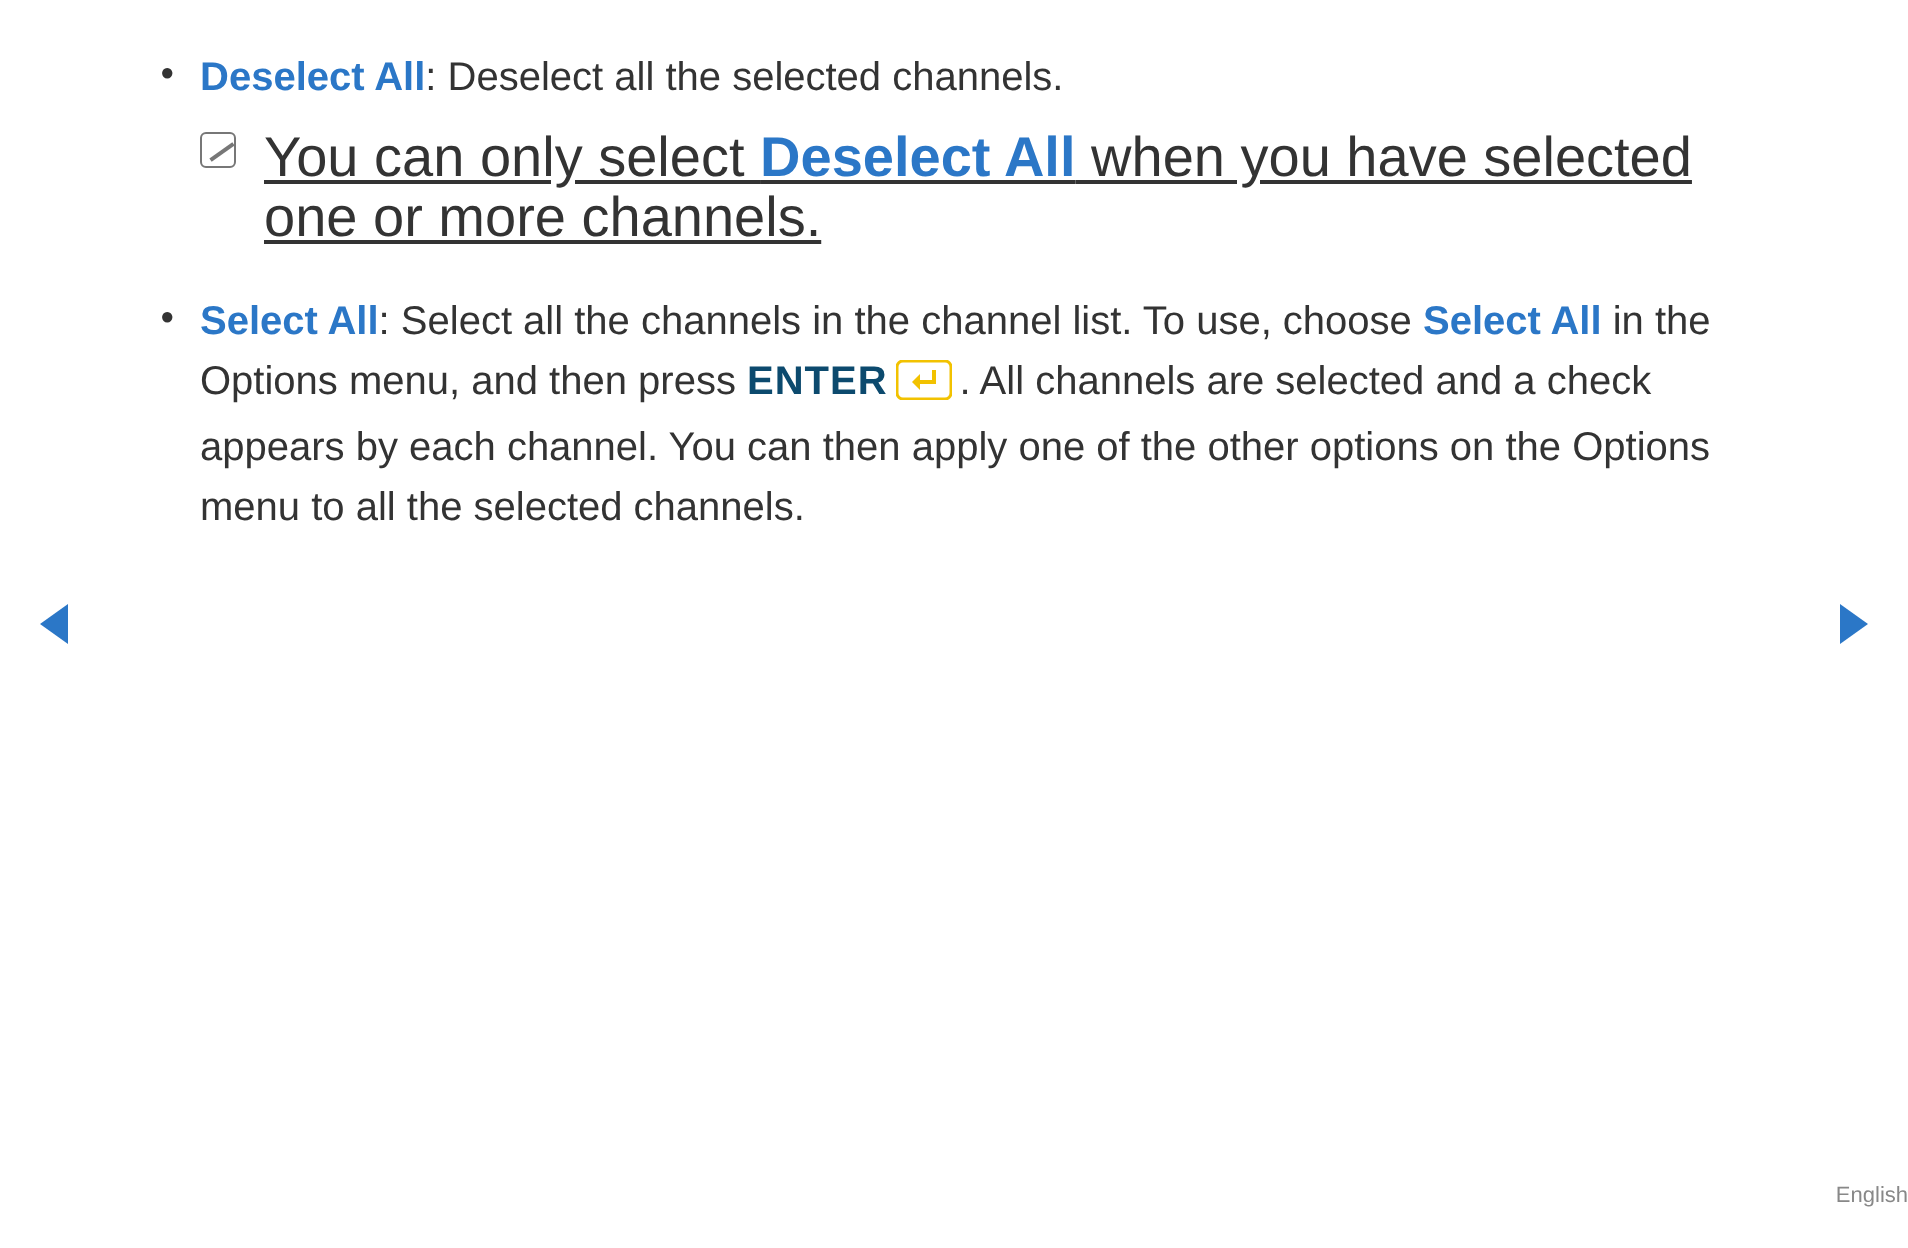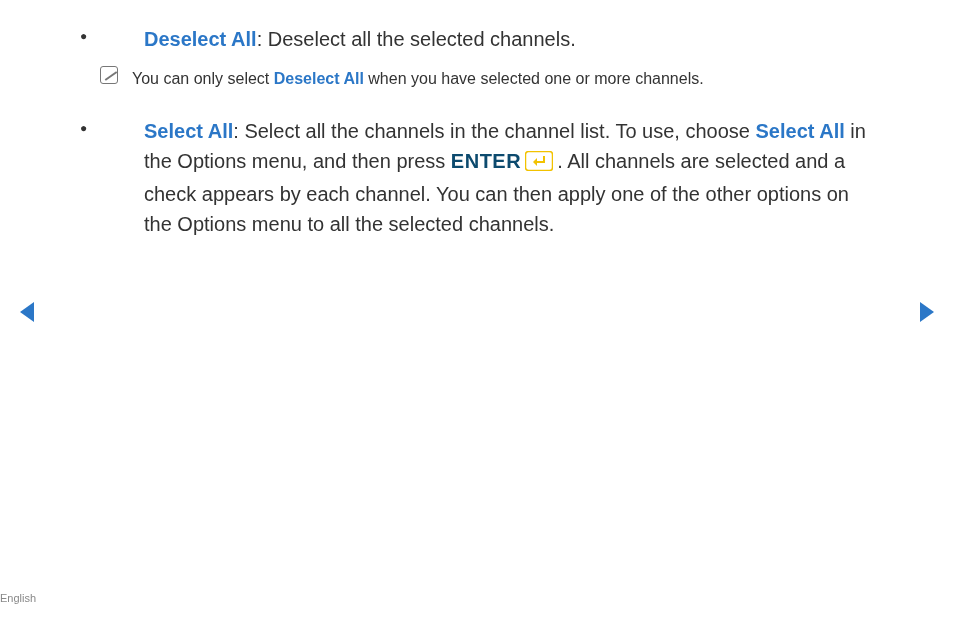--- a/index.html
+++ b/index.html
@@ -2,32 +2,32 @@
 <html><head>
 <meta charset="utf-8">
 <style>
   * { box-sizing: border-box; margin: 0; padding: 0; }
   html, body { width: 954px; height: 624px; background: #fff; font-family: Arial, Helvetica, sans-serif; color: #333; }
   .page { position: relative; width: 954px; height: 624px; }
   .content { padding: 24px 80px 0 80px; }
   ul.outer-list { list-style: none; }
   ul.outer-list > li { position: relative; padding-left: 20px; margin-bottom: 22px; }
   ul.outer-list > li::before { content: "●"; position: absolute; left: 0; top: 5px; color: #333; font-size: 12px; }
-  .line { font-size: 20px; line-height: 30px; color: #333; margin-left: 44px; }
+  .line { font-size: 20px; line-height: 30px; color: #333; }
   .blue-bold { color: #2B77C7; font-weight: bold; }
   .note-row { display: flex; align-items: flex-start; margin-top: 10px; padding-left: 0; }
   .note-icon { flex: 0 0 auto; margin-right: 14px; margin-top: 2px; }
-  .note-text { font-size: 16px; line-height: 30px; color: #333; }
+  .note-text { font-size: 28px; line-height: 30px; color: #333; text-decoration: underline; }
   .enter-label { color: #0c4a6e; font-weight: bold; letter-spacing: 0.5px; }
   .enter-icon { display: inline-block; vertical-align: -3px; margin: 0 4px; }
   .nav-left, .nav-right { position: absolute; top: 300px; }
   .nav-left { left: 18px; }
   .nav-right { right: 18px; }
   .nav-tri { cursor: pointer; }
-  .footer { position: absolute; bottom: 20px; left: 0; right: 0; text-align: left; font-size: 11px; color: #888; }
+  .footer { position: absolute; bottom: 20px; left: 0; right: 0; text-align: right; font-size: 11px; color: #888; }
   
   .pencil-box { width: 18px; height: 18px; border: 1.3px solid #777; border-radius: 3px; position: relative; }
   .pencil-box::after { content: ""; position: absolute; left: 3px; top: 8px; width: 14px; height: 2px; background: #777; transform: rotate(-35deg); }
   
 </style>
 </head>
 <body>
 
 <div class="page">
 

